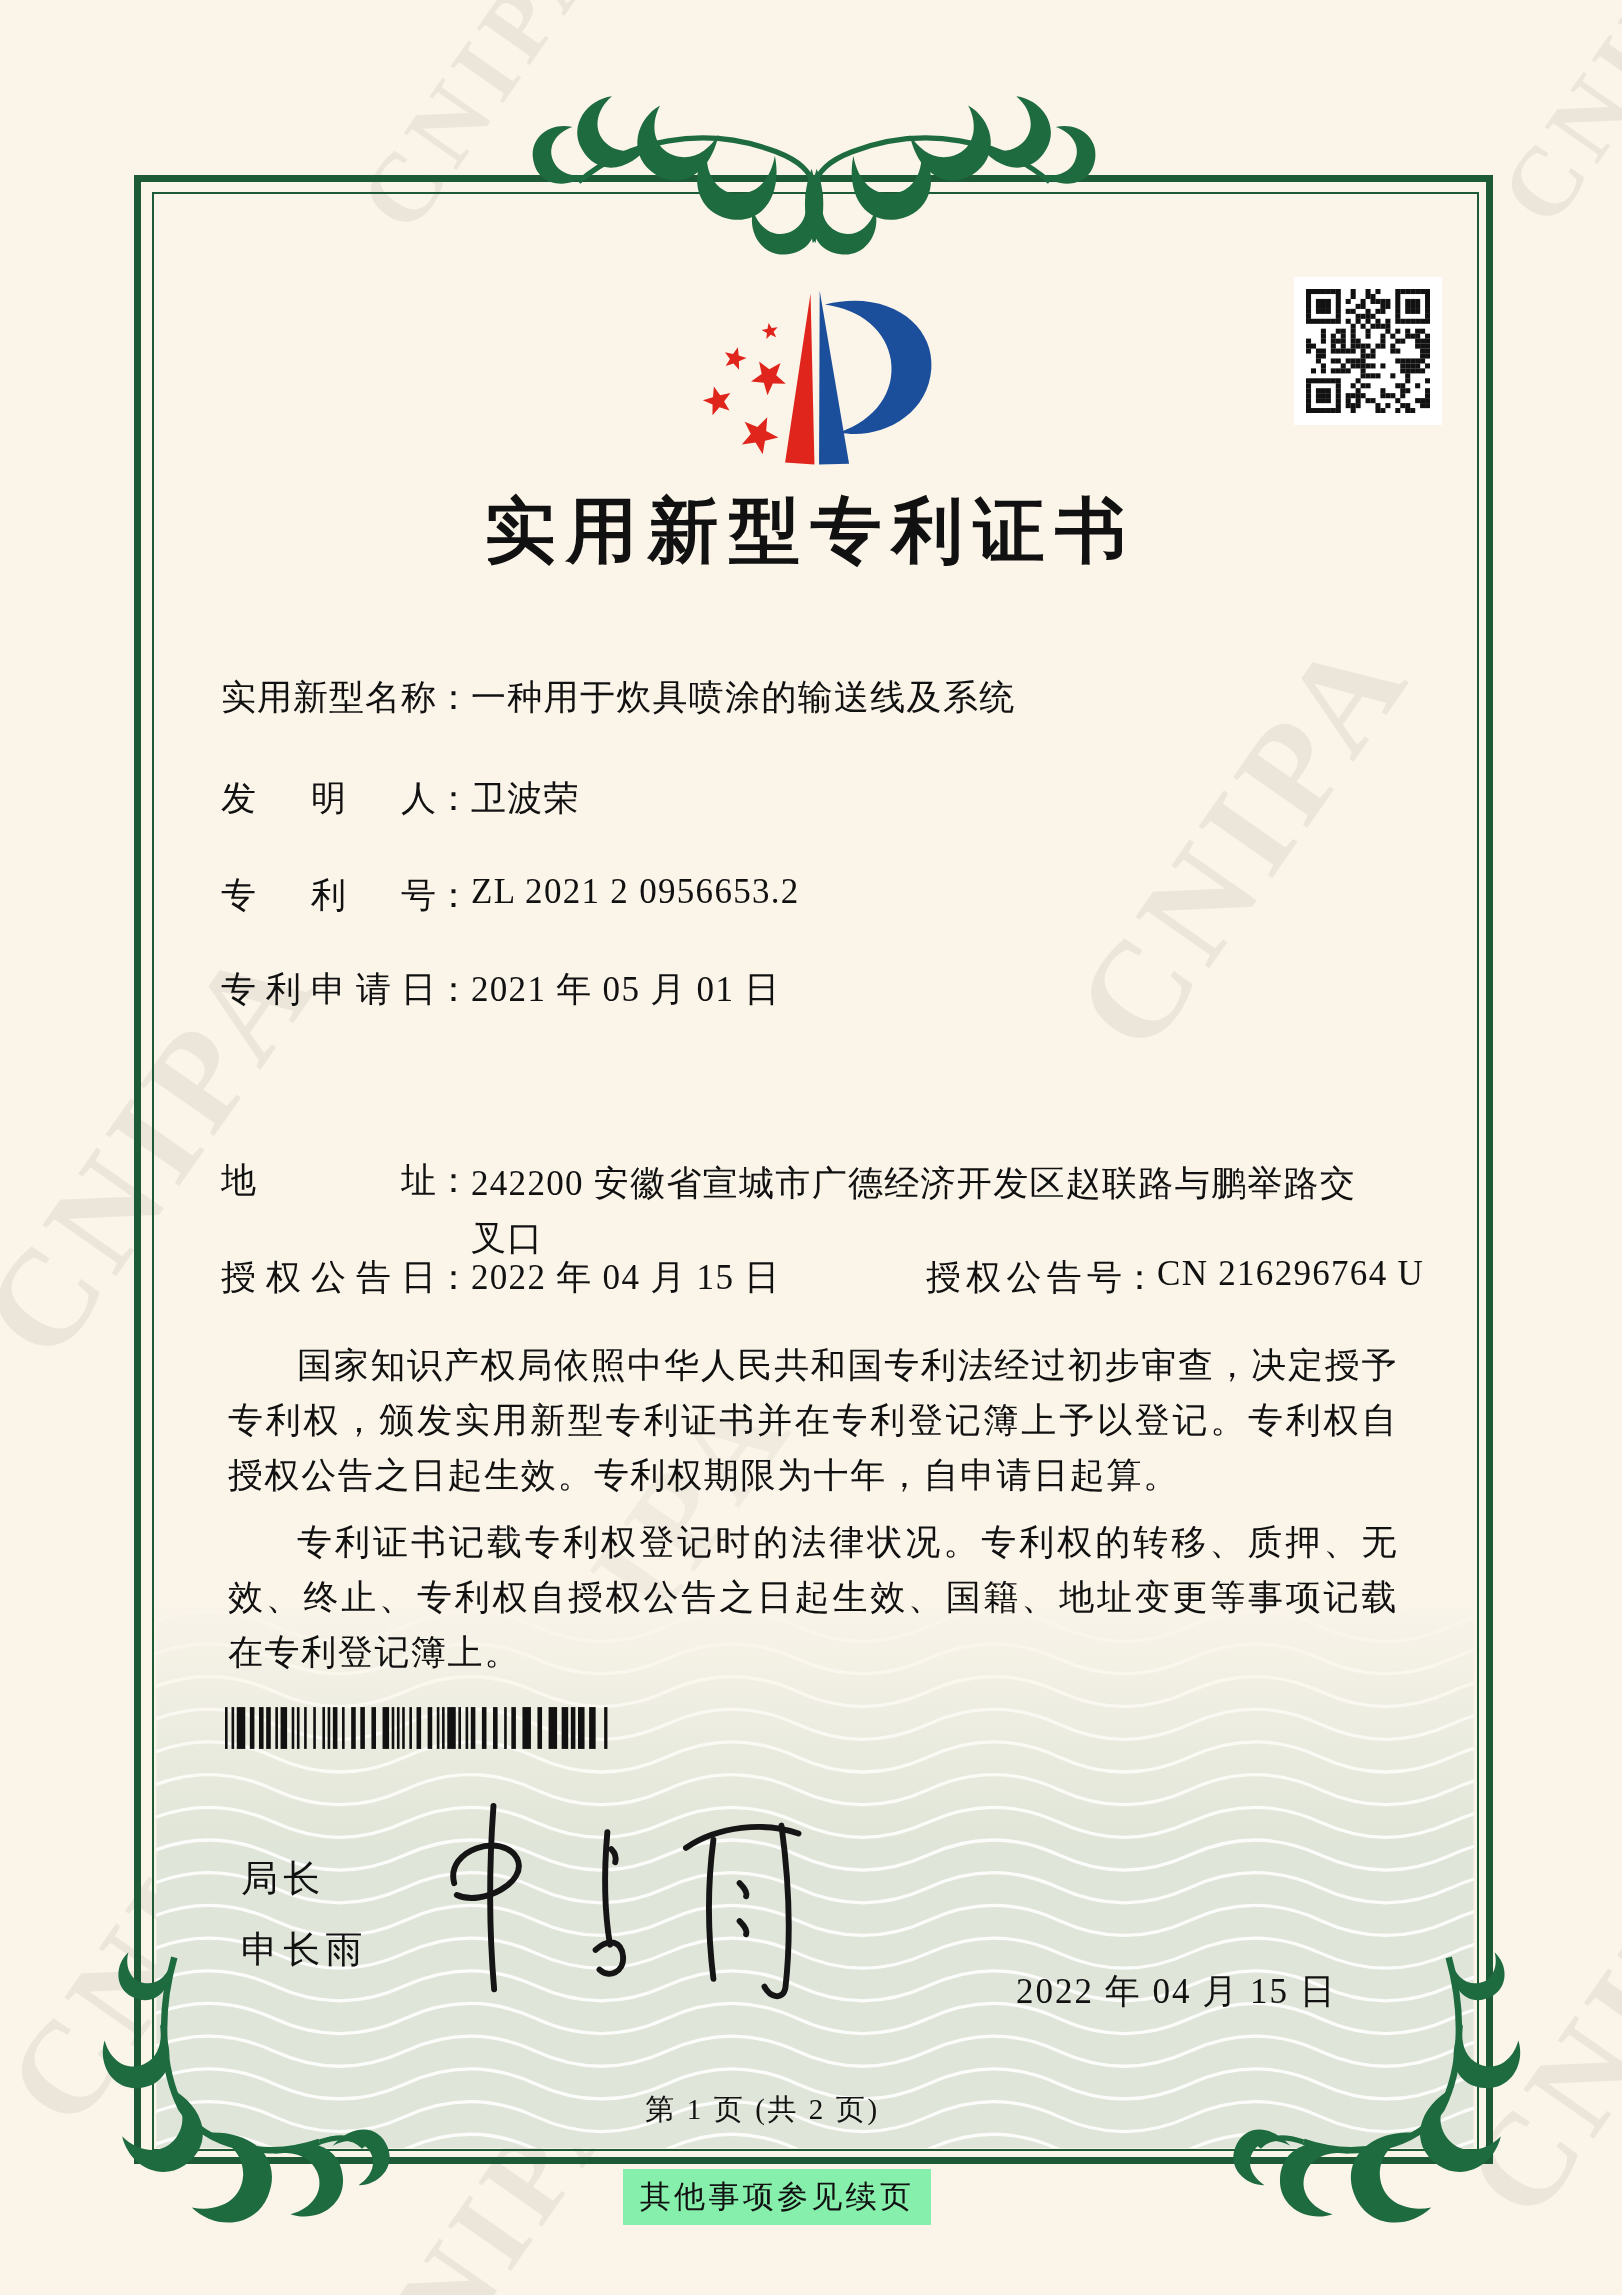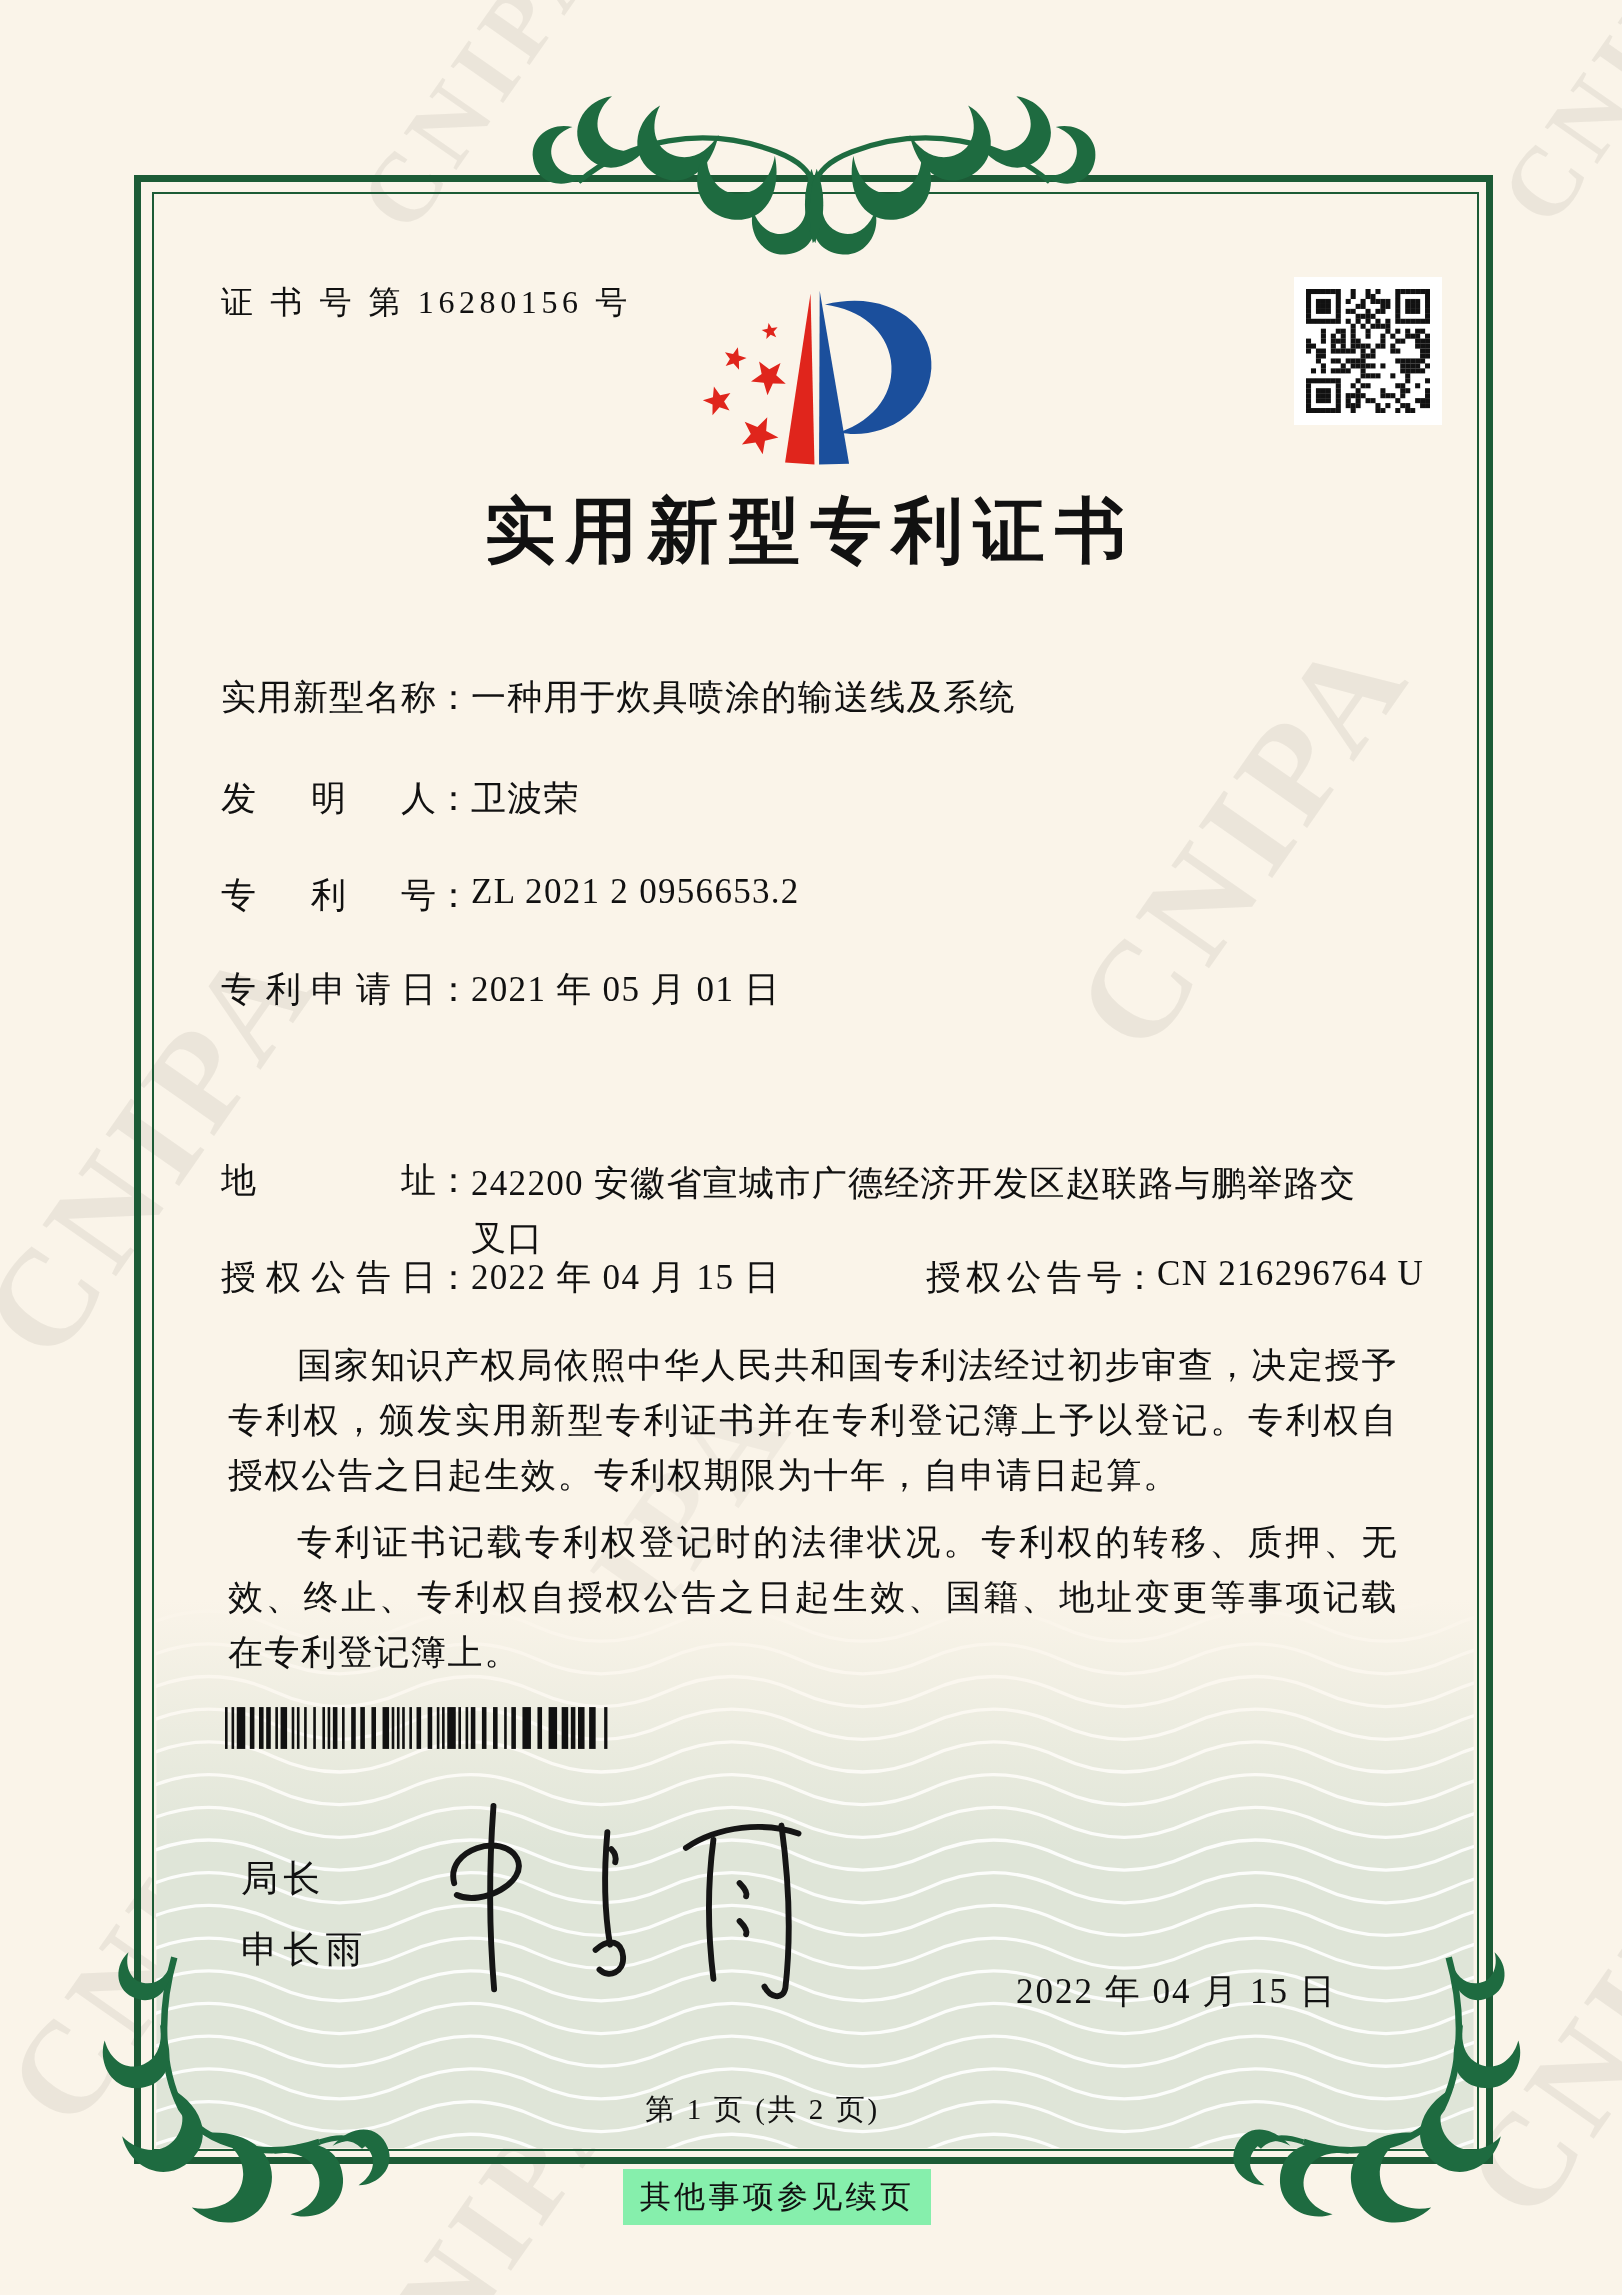--- a/index.html
+++ b/index.html
@@ -121,21 +121,20 @@
       </g>
     </defs>
     <g fill="#1e6b40">
       <use href="#topHalf" transform="translate(1244,272)"></use>
       <use href="#topHalf" transform="translate(1244,272) scale(-1,1)"></use>
       <use href="#cornerFl" transform="translate(250,3252)"></use>
       <use href="#cornerFl" transform="translate(2230,3252) scale(-1,1)"></use>
     </g>
   </svg>
 
-  <div class="certnum">证 书 号 第 16280156 号</div>
 
   <svg class="logo" width="262" height="222" viewBox="0 0 400 340">
     <g id="logo-stars">
         <polygon points="119.7,90.2 124.4,98.1 133.5,96.9 127.4,103.8 131.4,112.0 122.9,108.4 116.3,114.7 117.2,105.6 109.1,101.2 118.1,99.2" fill="#e0251c"></polygon>
         <polygon points="72.7,127.6 73.9,140.2 86.0,144.1 74.3,149.1 74.5,161.8 66.0,152.3 54.0,156.3 60.5,145.4 52.9,135.2 65.3,137.9" fill="#e0251c"></polygon>
         <polygon points="138.0,151.6 131.4,170.2 146.0,183.5 126.2,183.0 118.0,200.9 112.4,182.0 92.8,179.8 109.1,168.6 105.2,149.3 120.8,161.3" fill="#e0251c"></polygon>
         <polygon points="36.0,187.8 45.5,201.0 61.3,197.5 51.6,210.5 59.9,224.5 44.5,219.3 33.8,231.5 33.9,215.3 19.0,208.8 34.5,203.9" fill="#e0251c"></polygon>
         <polygon points="117.7,234.8 116.0,255.9 134.8,265.7 114.2,270.6 110.7,291.4 99.7,273.4 78.8,276.5 92.5,260.5 83.1,241.5 102.6,249.6" fill="#e0251c"></polygon>
       </g>
     <path d="M184 45 L190 307 L145 304 Z" fill="#e0251c"></path>

